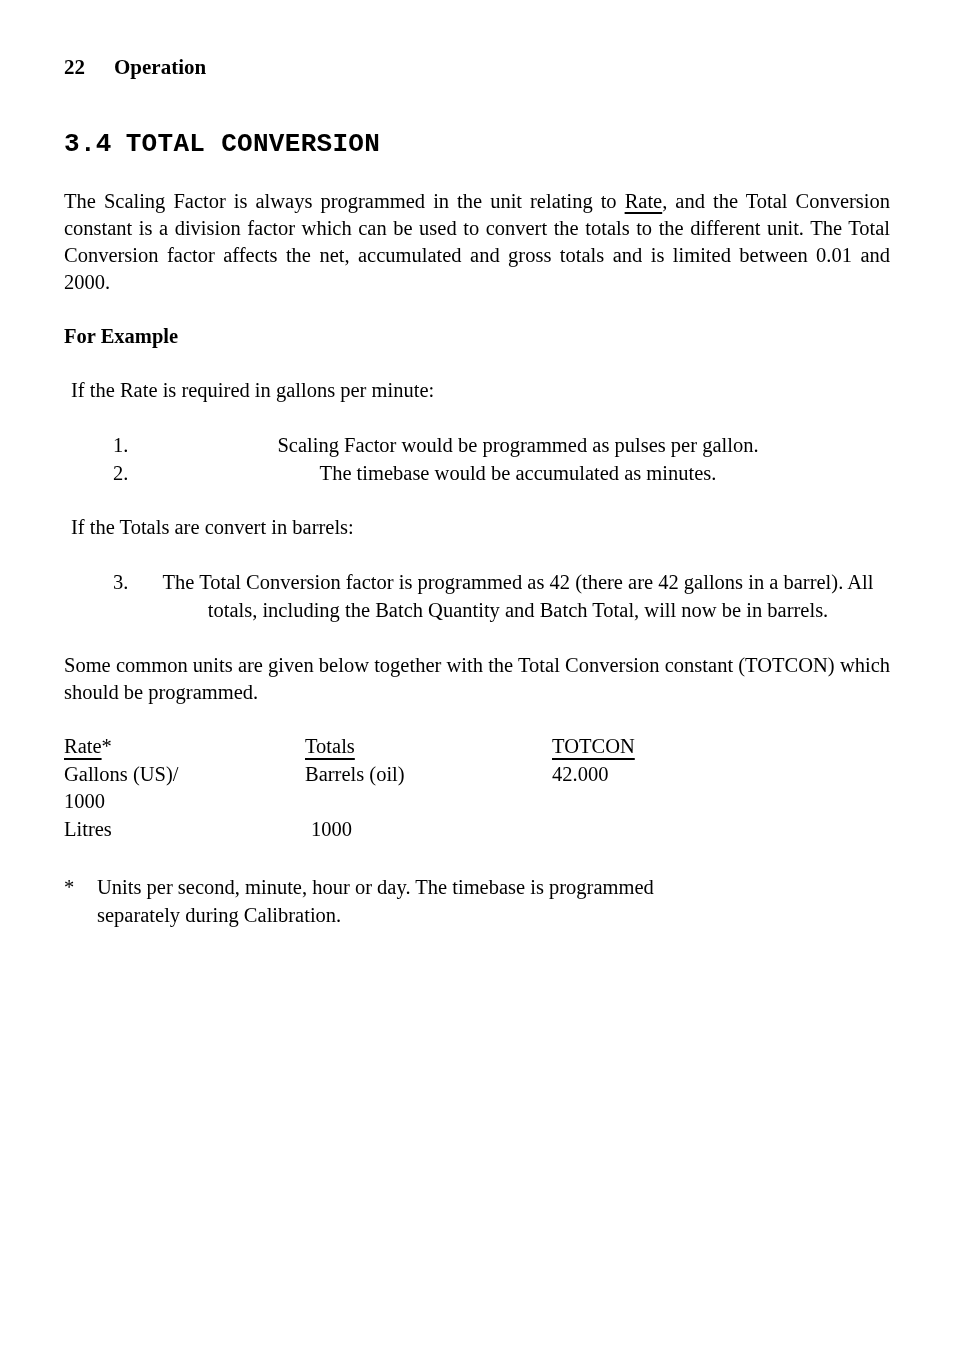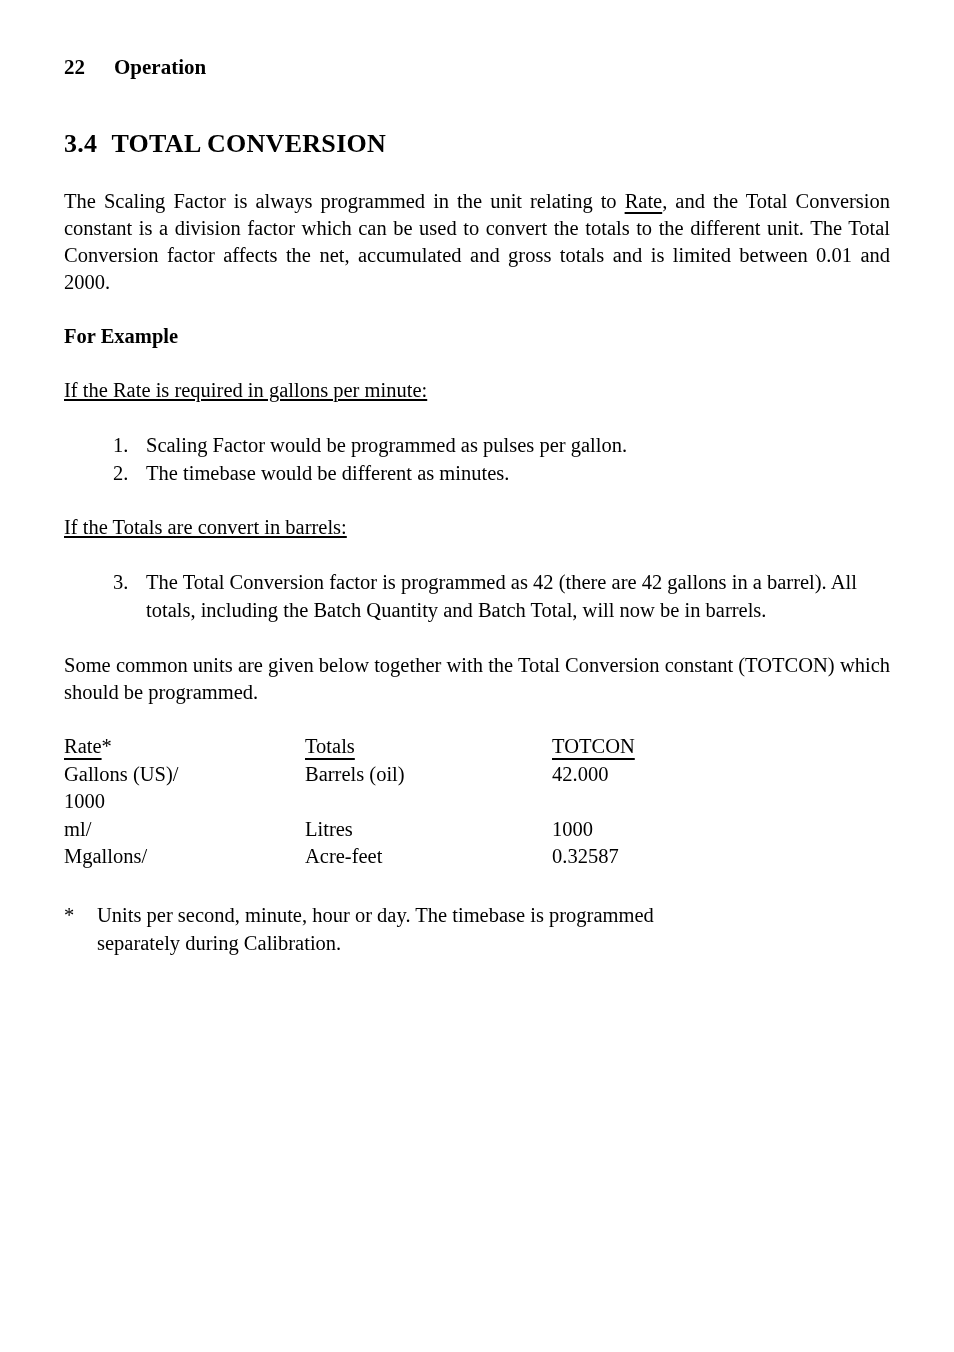--- a/index.html
+++ b/index.html
@@ -32,40 +32,39 @@
     font-size: 21px;
     line-height: 27px;
   }
   .running-header .chapter {
     margin-left: 29px;
   }
 
   
   .section-heading {
     margin-top: 47px;
-    font-family: Liberation Serif, serif;
+    font-family: Liberation Mono, monospace;
     font-weight: bold;
     font-size: 26px;
     line-height: 32px;
     letter-spacing: 0.3px;
   }
   .section-heading .section-title {
     margin-left: 14px;
   }
 
   p.body-par {
     margin: 0;
     margin-top: 28px;
     text-align: justify;
   }
   p.body-left {
-    margin: 0;
+    margin: 7px;
     margin-top: 27px;
     text-align: left;
-    text-decoration: underline;
   }
   .bold-label {
     margin-top: 27px;
     font-weight: bold;
   }
 
   .u {
     text-decoration: underline;
     text-underline-offset: 4px;
     text-decoration-thickness: 1.5px;
@@ -79,21 +78,21 @@
     display: flex;
     line-height: 28px;
   }
   .num-item .num {
     margin-left: 49px;
     width: 33px;
     flex: 0 0 33px;
   }
   .num-item .num-text {
     flex: 1;
-    text-align: left;
+    text-align: center;
   }
   .num-item-single .num-text {
     white-space: nowrap;
   }
 
   
   .conv-table {
     margin-top: 27px;
   }
   .conv-row {
@@ -145,21 +144,21 @@
 
     <p class="body-left">If the Rate is required in gallons per minute:</p>
 
     <div class="num-list">
       <div class="num-item num-item-single">
         <span class="num">1.</span>
         <span class="num-text">Scaling Factor would be programmed as pulses per gallon.</span>
       </div>
       <div class="num-item num-item-single">
         <span class="num">2.</span>
-        <span class="num-text">The timebase would be different as minutes.</span>
+        <span class="num-text">The timebase would be accumulated as minutes.</span>
       </div>
     </div>
 
     <p class="body-left">If the Totals are convert in barrels:</p>
 
     <div class="num-list">
       <div class="num-item">
         <span class="num">3.</span>
         <span class="num-text">The Total Conversion factor is programmed as 42 (there are 42 gallons in a barrel).  All totals, including the Batch Quantity and Batch Total, will now be in barrels.</span>
       </div>
@@ -175,28 +174,22 @@
       </div>
       <div class="conv-row">
         <div class="col-rate">Gallons (US)/</div>
         <div class="col-totals">Barrels (oil)</div>
         <div class="col-totcon">42.000</div>
       </div>
       <div class="conv-row">
         <div class="col-totcon">1000</div>
       </div>
       <div class="conv-row">
-        <div class="col-rate">ml/</div>
         <div class="col-totals">Litres</div>
         <div class="col-totcon">1000</div>
-      </div>
-      <div class="conv-row">
-        <div class="col-rate">Mgallons/</div>
-        <div class="col-totals">Acre-feet</div>
-        <div class="col-totcon">0.32587</div>
       </div>
     </div>
 
     <div class="footnote">
       <span class="marker">*</span>
       <span class="fn-text">
         <span class="fn-line">Units per second, minute, hour or day.  The timebase is programmed</span><br>
         <span class="fn-line">separately during Calibration.</span>
       </span>
     </div>

